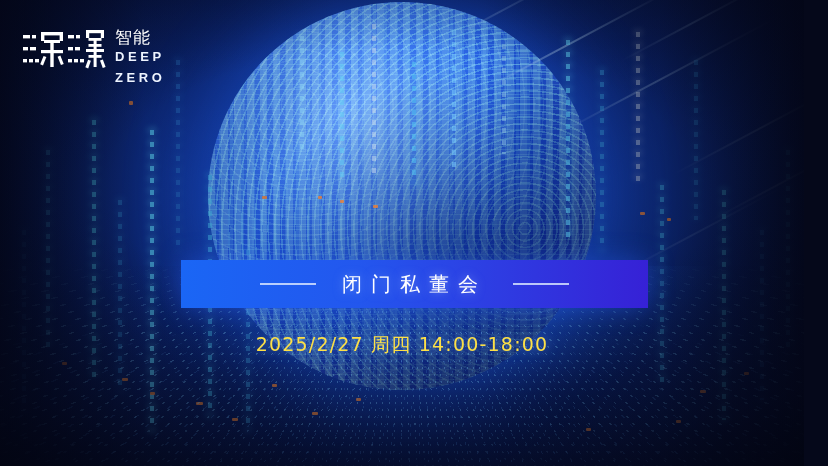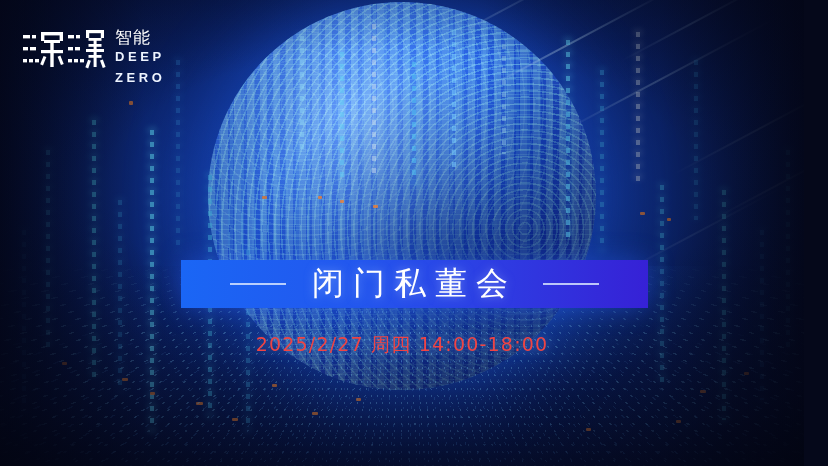--- a/index.html
+++ b/index.html
@@ -152,27 +152,27 @@
     white-space:nowrap;
   }
   .ribbon{
     position:absolute;left:181px;top:260px;width:467px;height:48px;
     background:linear-gradient(90deg,#1a66f5 0%,#2357ee 38%,#2e3ce2 68%,#3621d6 100%);
     display:flex;align-items:center;justify-content:center;gap:26px;
     box-shadow:0 0 26px rgba(40,90,235,.45);
   }
   .ribbon-dash{display:block;width:56px;height:2px;background:rgba(220,232,255,.82);}
   .ribbon-text{
-    color:#fff;font-size:32px;font-weight:400;letter-spacing:9px;
+    color:#fff;font-size:20px;font-weight:400;letter-spacing:9px;
     font-family:Liberation Serif, serif;white-space:nowrap;
     text-shadow:0 0 10px rgba(180,210,255,.5);
   }
   .datetime{
     position:absolute;left:0;right:0;top:332px;text-align:center;
-    color:#ef4444;font-size:19px;font-weight:400;letter-spacing:1.2px;
+    color:#fde047;font-size:19px;font-weight:400;letter-spacing:1.2px;
     font-family:"DejaVu Sans","Liberation Sans",sans-serif;
     text-shadow:0 0 12px rgba(120,180,255,.6);white-space:nowrap;
   }
 </style>
 </head>
 <body>
 
 <div class="stage">
 
   <div class="bg-base"></div>

